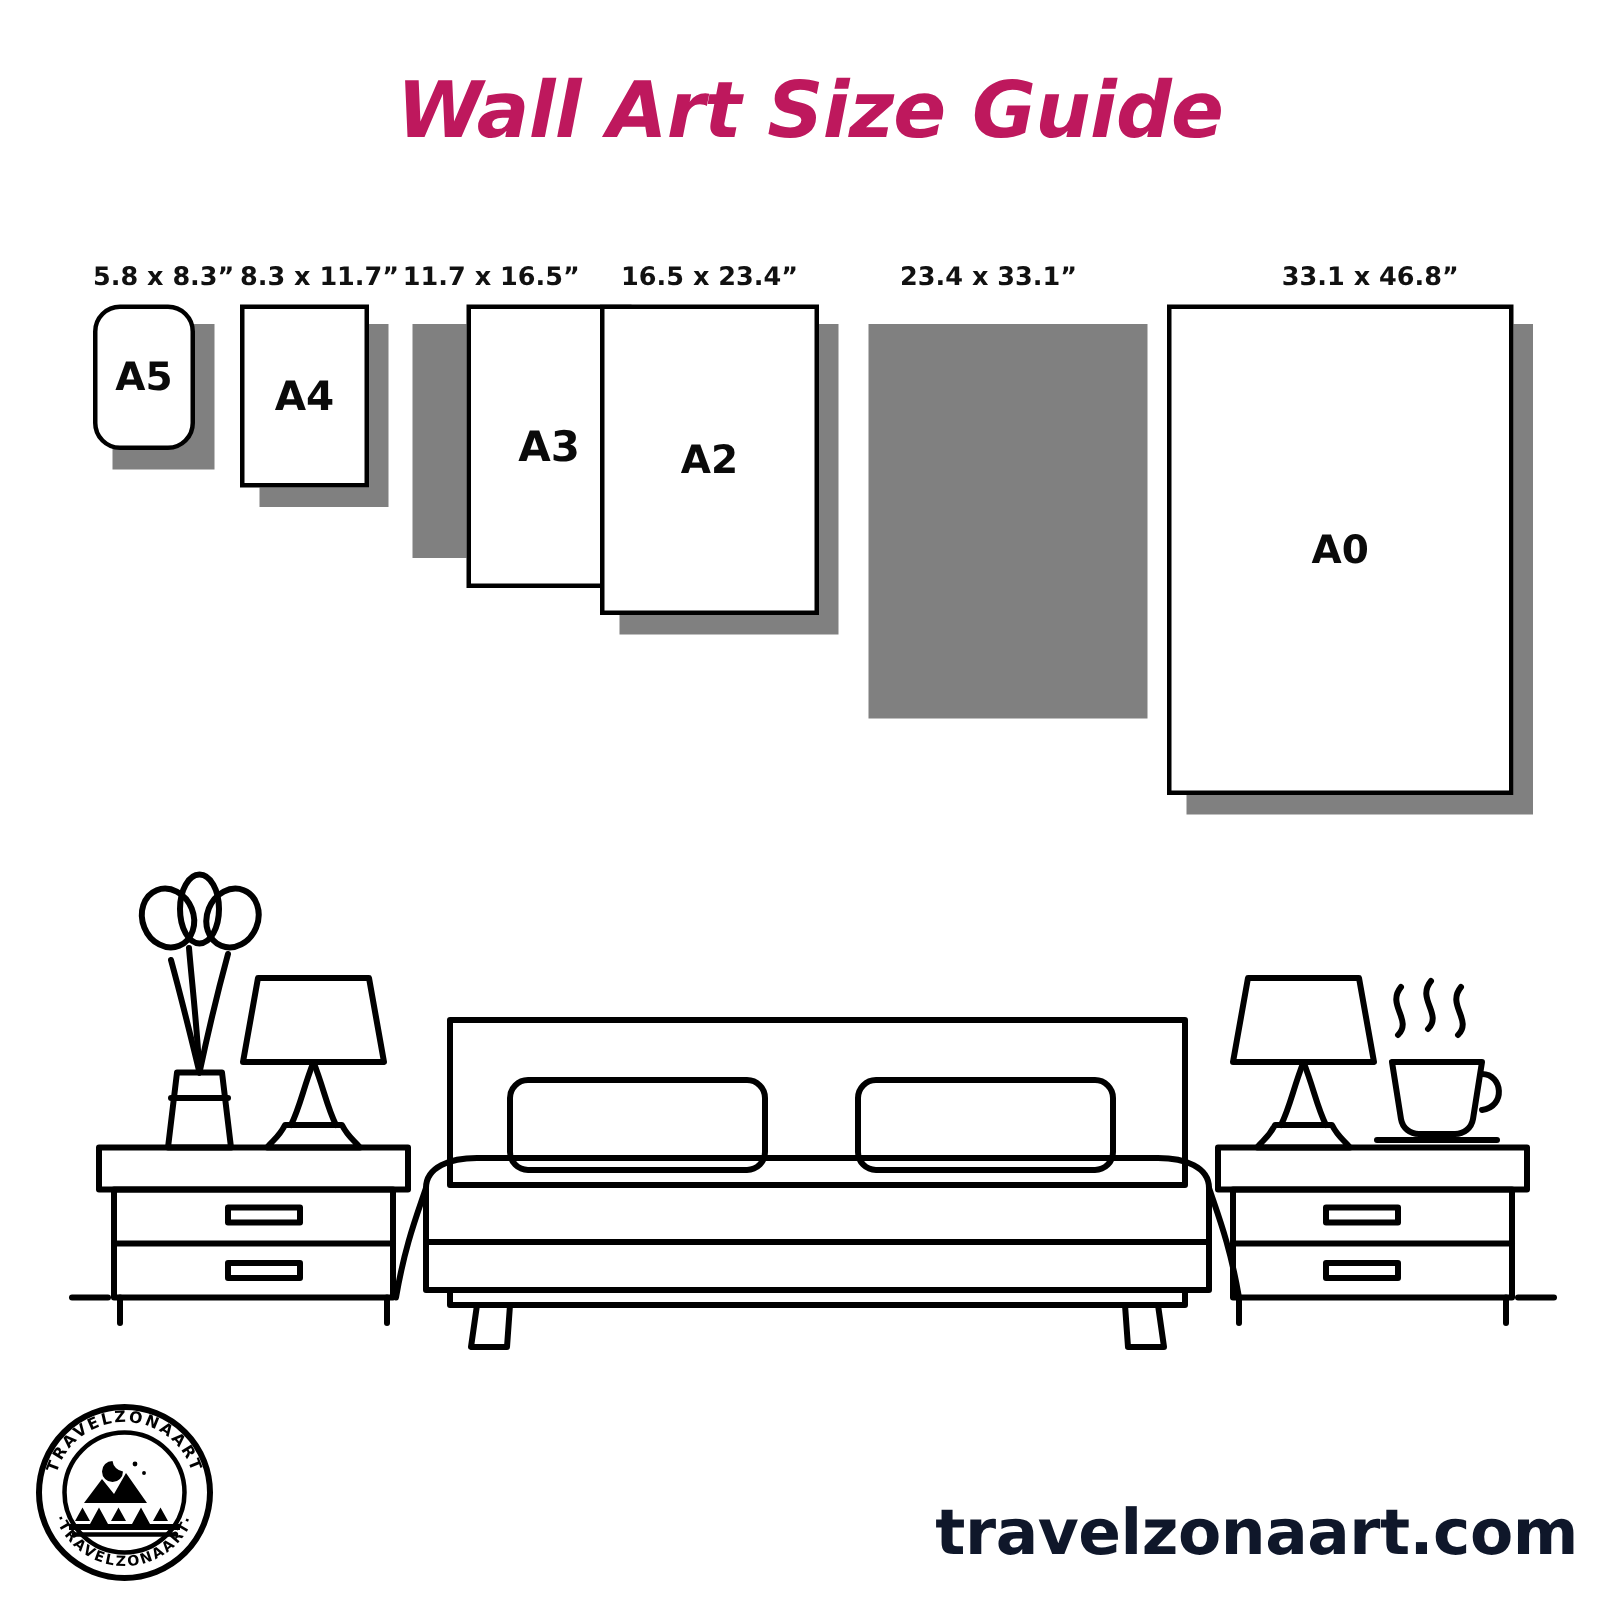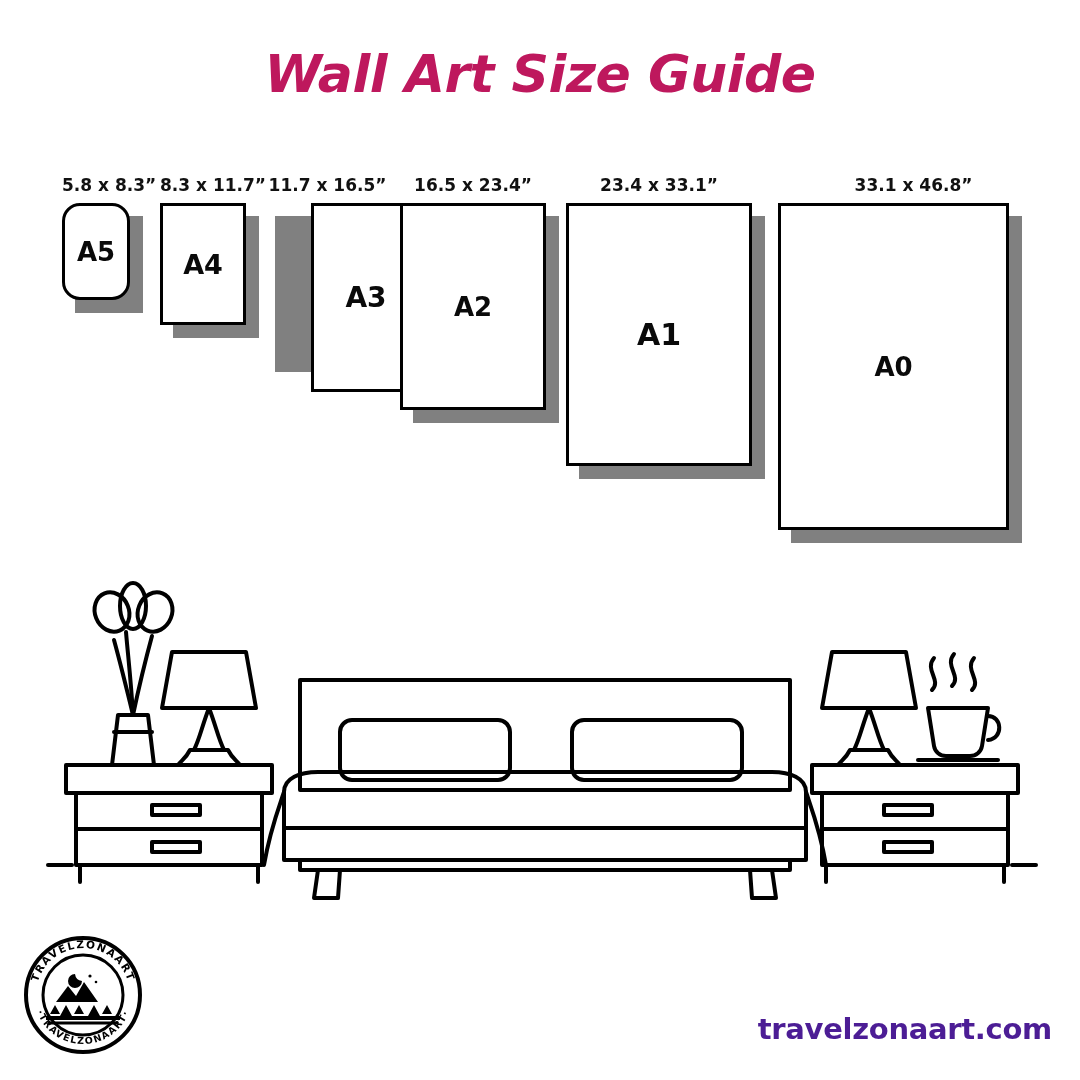--- a/index.html
+++ b/index.html
@@ -86,23 +86,23 @@
     position: absolute;
     left: 18px;
     top: 930px;
     width: 130px;
     height: 130px;
   }
   .site {
     position: absolute;
     right: 28px;
     bottom: 34px;
-    font-size: 29px;
+    font-size: 42px;
     font-weight: 700;
-    color: #4c1d95;
+    color: #0f172a;
     letter-spacing: -0.3px;
   }
 </style>
 </head>
 <body>
 
 <div id="page">
 
   <div class="title">Wall Art Size Guide</div>
 
@@ -131,23 +131,20 @@
       <div class="frame-group" style="left: 400px; top: 175px; width: 146px; height: 249px;">
         <div class="frame-caption">16.5 x 23.4”</div>
         <div class="frame-shadow" style="left: 13px; top: 41px; width: 146px; height: 207px;"></div>
         <div class="frame-box" style="left: 0px; top: 28px; width: 146px; height: 207px;">
           <span class="frame-label" style="font-size: 26px;">A2</span>
         </div>
       </div>
       <div class="frame-group" style="left: 566px; top: 175px; width: 186px; height: 305px;">
         <div class="frame-caption">23.4 x 33.1”</div>
         <div class="frame-shadow" style="left: 13px; top: 41px; width: 186px; height: 263px;"></div>
-        <div class="frame-box" style="left: 0px; top: 28px; width: 186px; height: 263px;">
-          <span class="frame-label" style="font-size: 30px;">A1</span>
-        </div>
       </div>
       <div class="frame-group" style="left: 778px; top: 175px; width: 231px; height: 369px; padding-left: 40px;">
         <div class="frame-caption">33.1 x 46.8”</div>
         <div class="frame-shadow" style="left: 13px; top: 41px; width: 231px; height: 327px;"></div>
         <div class="frame-box" style="left: 0px; top: 28px; width: 231px; height: 327px;">
           <span class="frame-label" style="font-size: 26px;">A0</span>
         </div>
       </div>
     </div>
 

